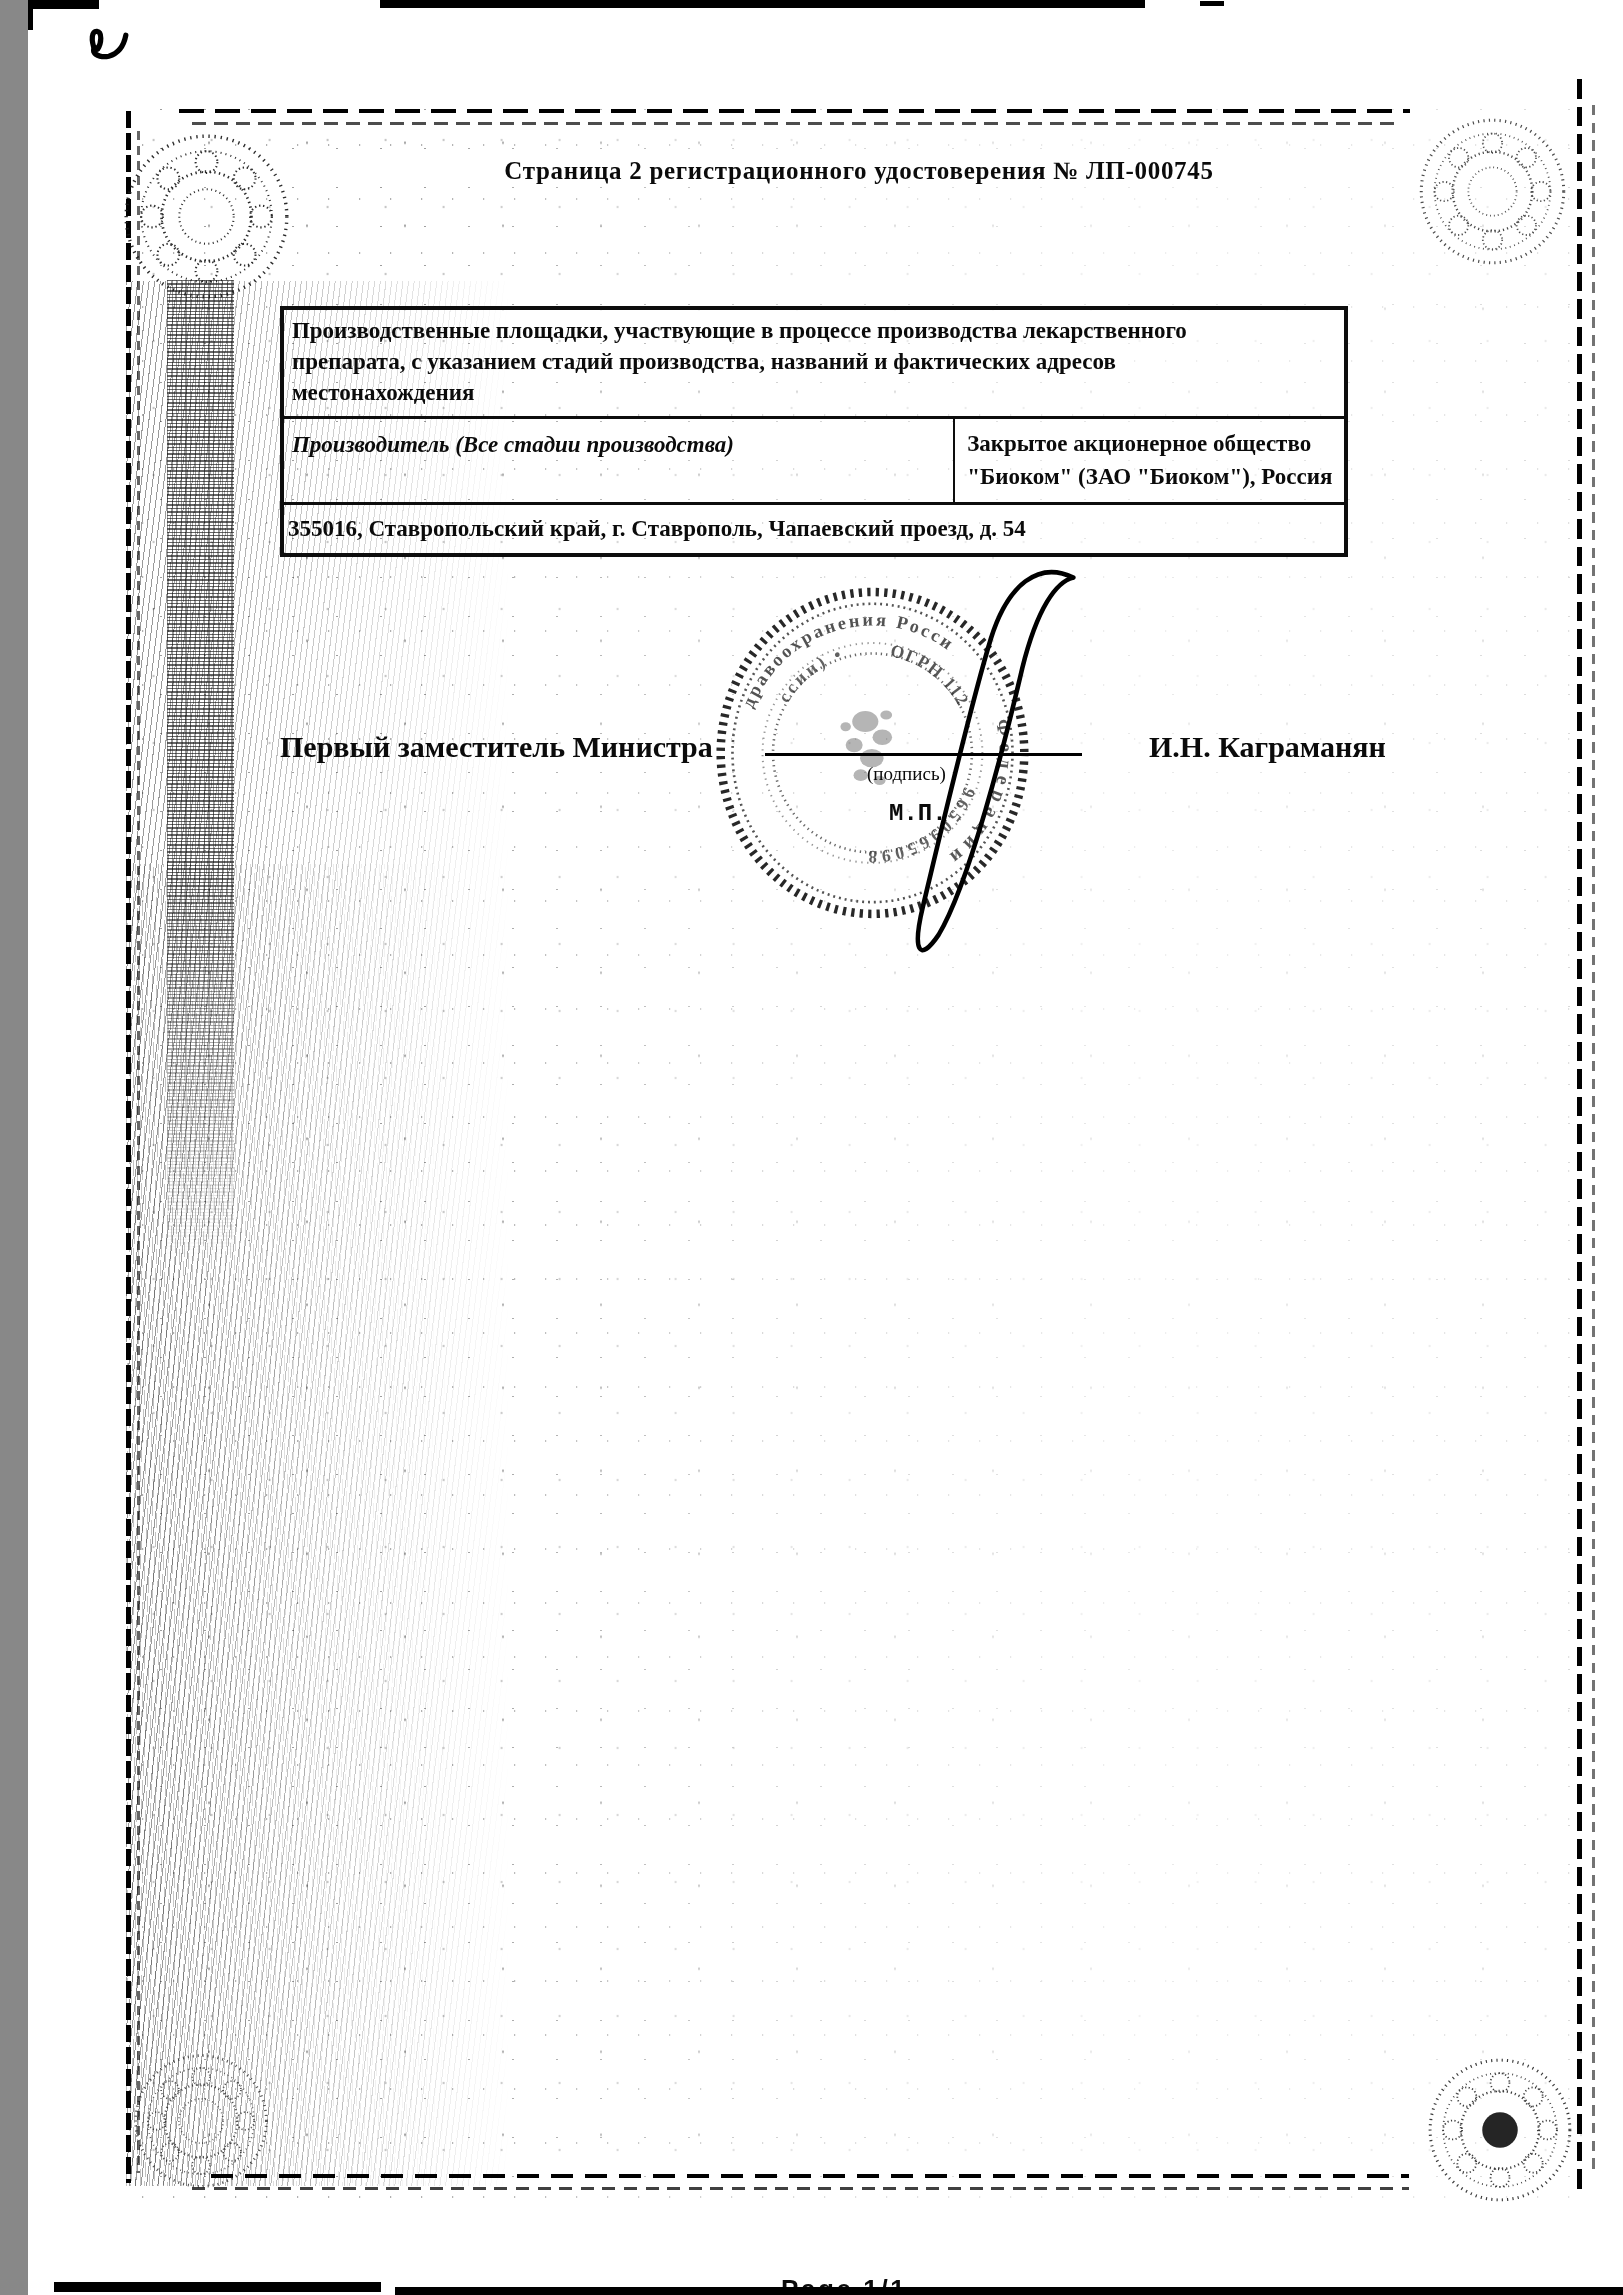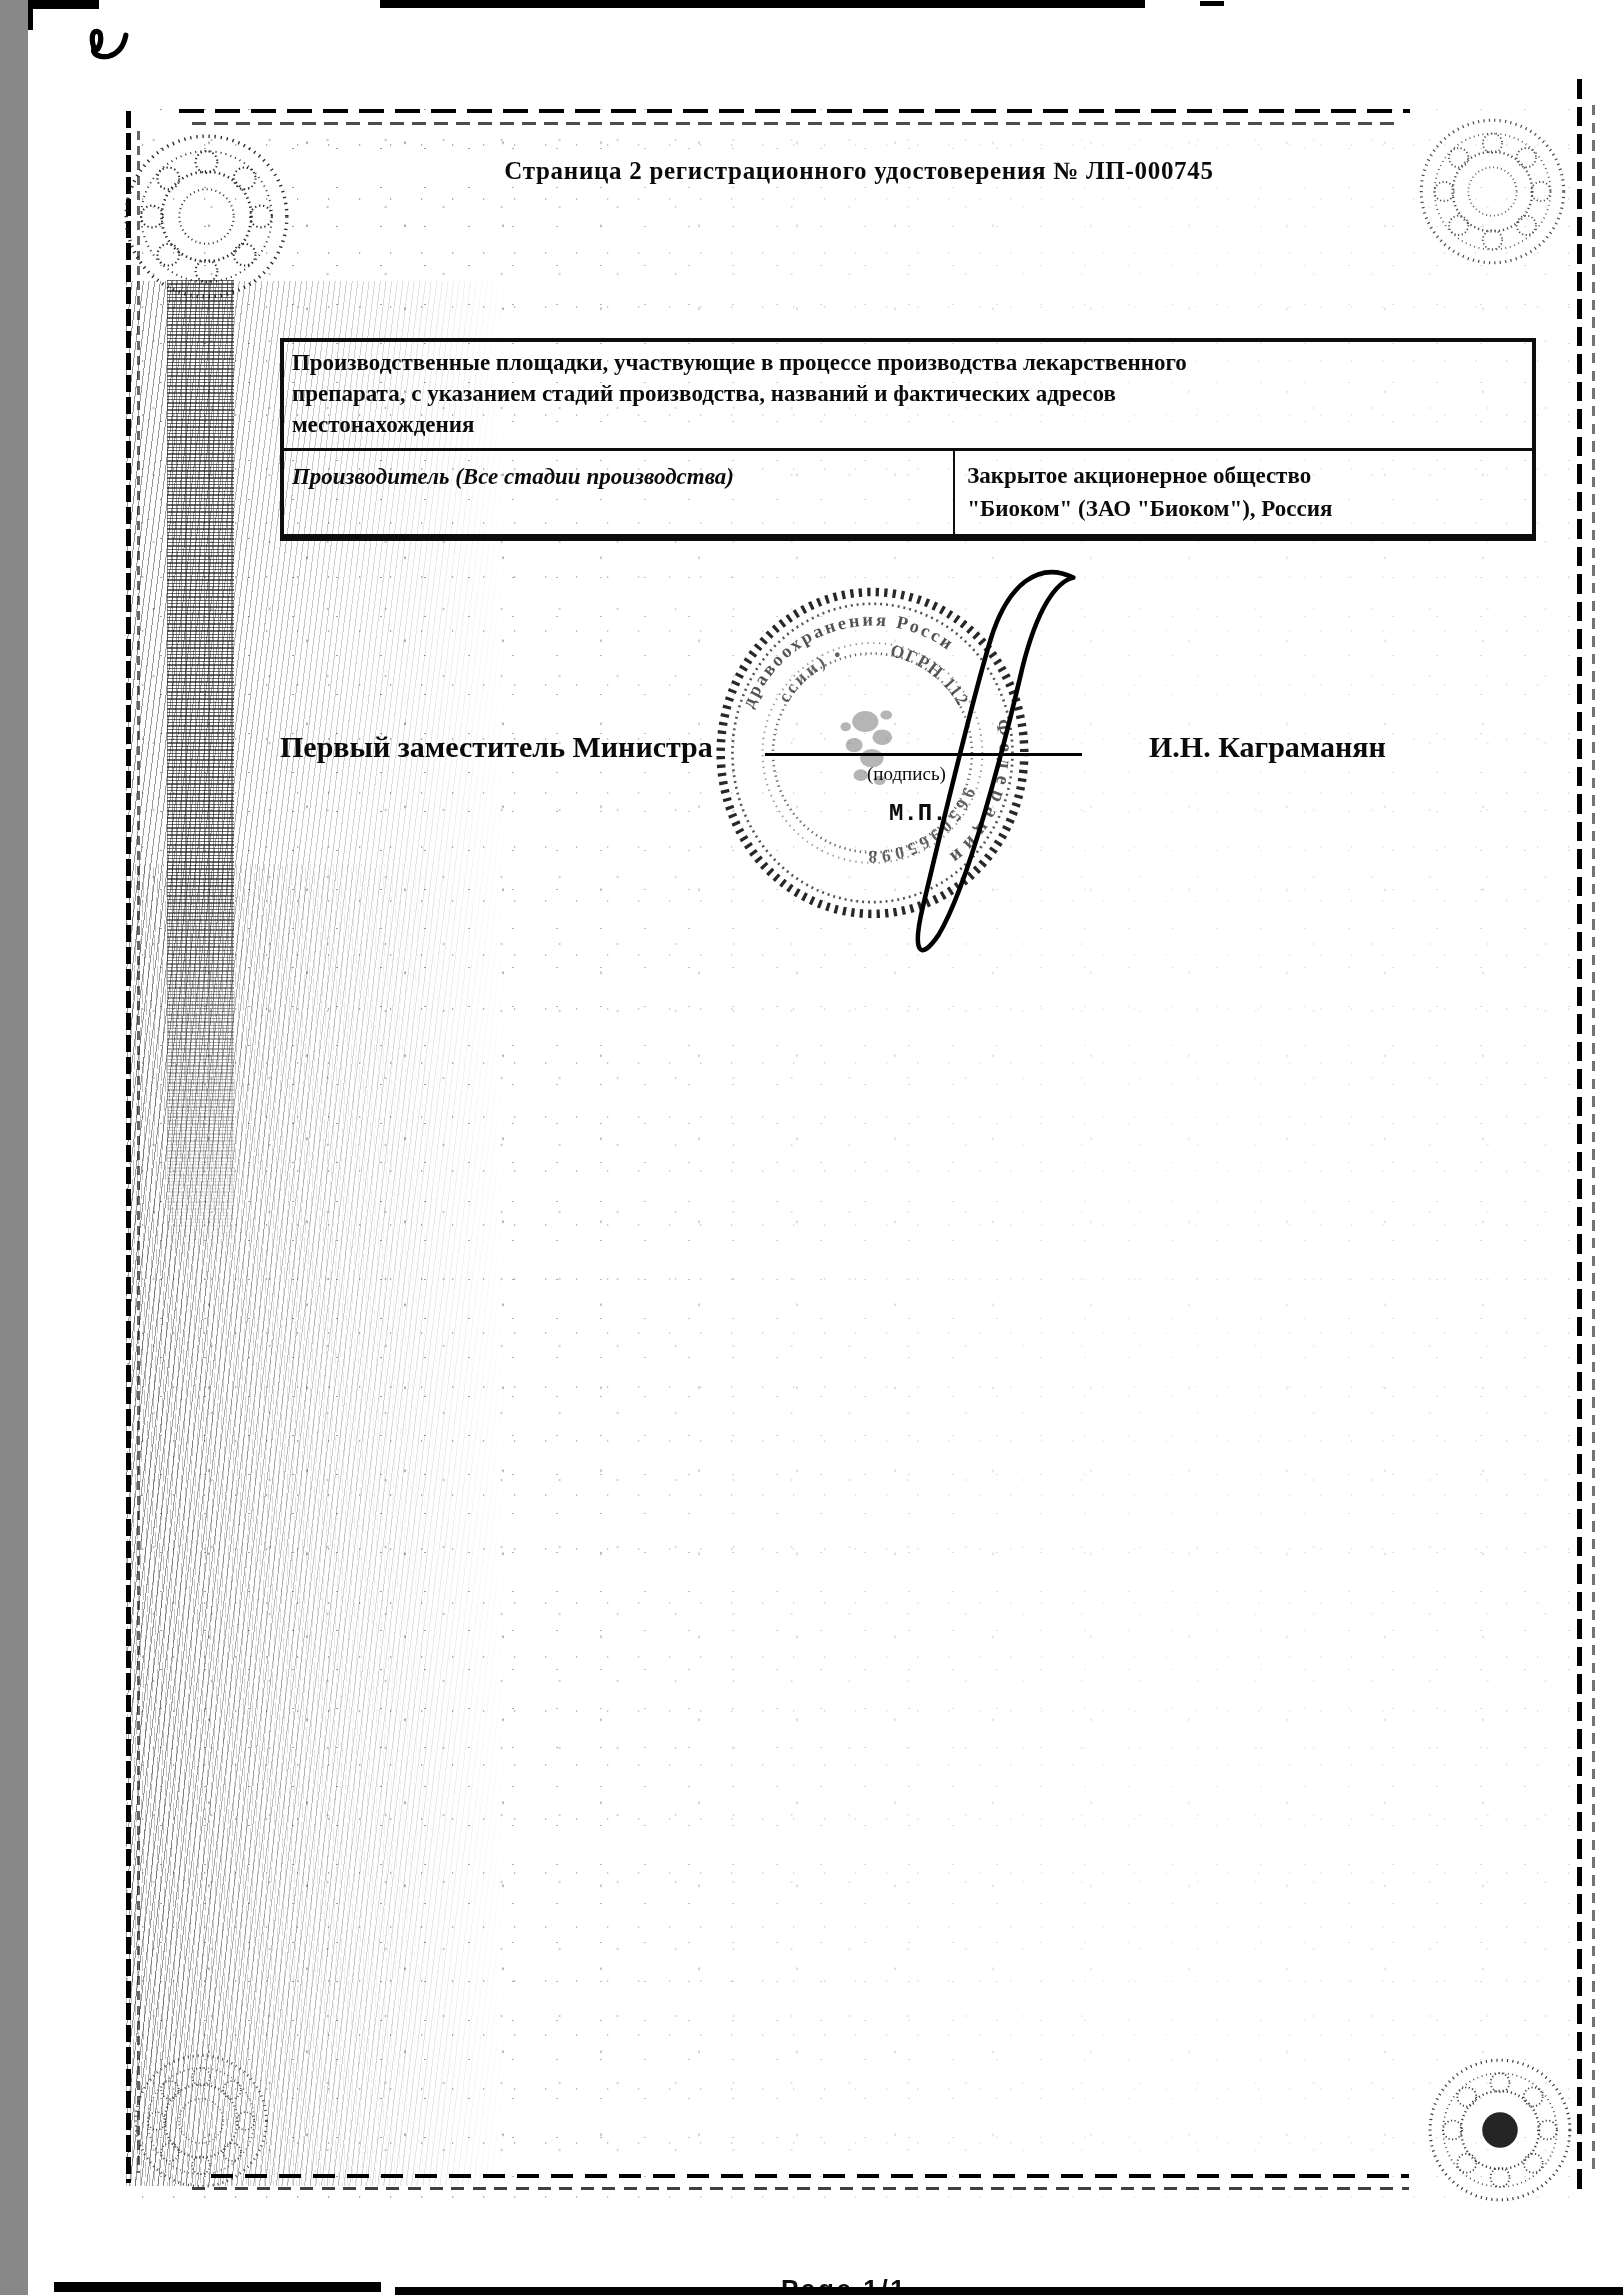--- a/index.html
+++ b/index.html
@@ -68,21 +68,21 @@
   .ros-tr{left:1386px;top:113px;width:157px;height:157px;opacity:.78;}
   .ros-bl{left:101px;top:2049px;width:144px;height:144px;opacity:.75;}
   .ros-br{left:1395px;top:2053px;width:154px;height:154px;opacity:.85;}
 
   .hand2{left:52px;top:13px;width:72px;height:72px;z-index:7;}
 
   
   .header-title{left:39px;top:157px;width:1584px;text-align:center;z-index:20;
     font-size:25px;font-weight:600;letter-spacing:0.7px;}
 
-  .ptable{left:252px;top:338px;width:1256px;z-index:20;border:4.6px solid #0d0d0d;box-sizing:border-box;}
+  .ptable{left:252px;top:306px;width:1068px;z-index:20;border:4.6px solid #0d0d0d;box-sizing:border-box;}
   .trow1{border-bottom:3.9px solid #0d0d0d;padding:5.2px 9.2px 7.9px 7.9px;
     font-size:23px;font-weight:700;line-height:31px;}
   .trow2{display:flex;border-bottom:3.9px solid #0d0d0d;justify-content:flex-end;}
   .tcell-l{width:655px;box-sizing:content-box;border-right:2.6px solid #0d0d0d;
     padding:13px 6.5px 9.2px 7.9px;font-size:23px;font-weight:700;font-style:italic;}
   .tcell-r{flex:1;padding:7.9px 6.5px 9.2px 11.8px;font-size:23px;font-weight:700;line-height:33px;}
   .trow3{padding:10.5px 5.2px 11.8px 3.9px;font-size:23px;font-weight:700;}
 
   .sig-title{left:252px;top:730px;z-index:33;font-size:30px;font-weight:700;}
   .sig-name{left:1121px;top:730px;z-index:33;font-size:30px;font-weight:700;text-align:center;}
@@ -204,20 +204,21 @@
       <div>препарата, с указанием стадий производства, названий и фактических адресов</div>
       <div>местонахождения</div>
     </div>
     <div class="trow2">
       <div class="tcell-l">Производитель (Все стадии производства)</div>
       <div class="tcell-r">
         <div>Закрытое акционерное общество</div>
         <div>"Биоком" (ЗАО "Биоком"), Россия</div>
       </div>
     </div>
+    <div class="trow3">355016, Ставропольский край, г. Ставрополь, Чапаевский проезд, д. 54</div>
   </div>
 
   <div class="abs sig-title">Первый заместитель Министра</div>
   <div class="abs sig-name">И.Н. Каграманян</div>
   <div class="abs sig-line"></div>
   <div class="abs sig-caption">(подпись)</div>
   <div class="abs sig-mp">М.П.</div>
 
   <svg class="abs stamp-svg" viewBox="0 0 700 640">
     <defs>

